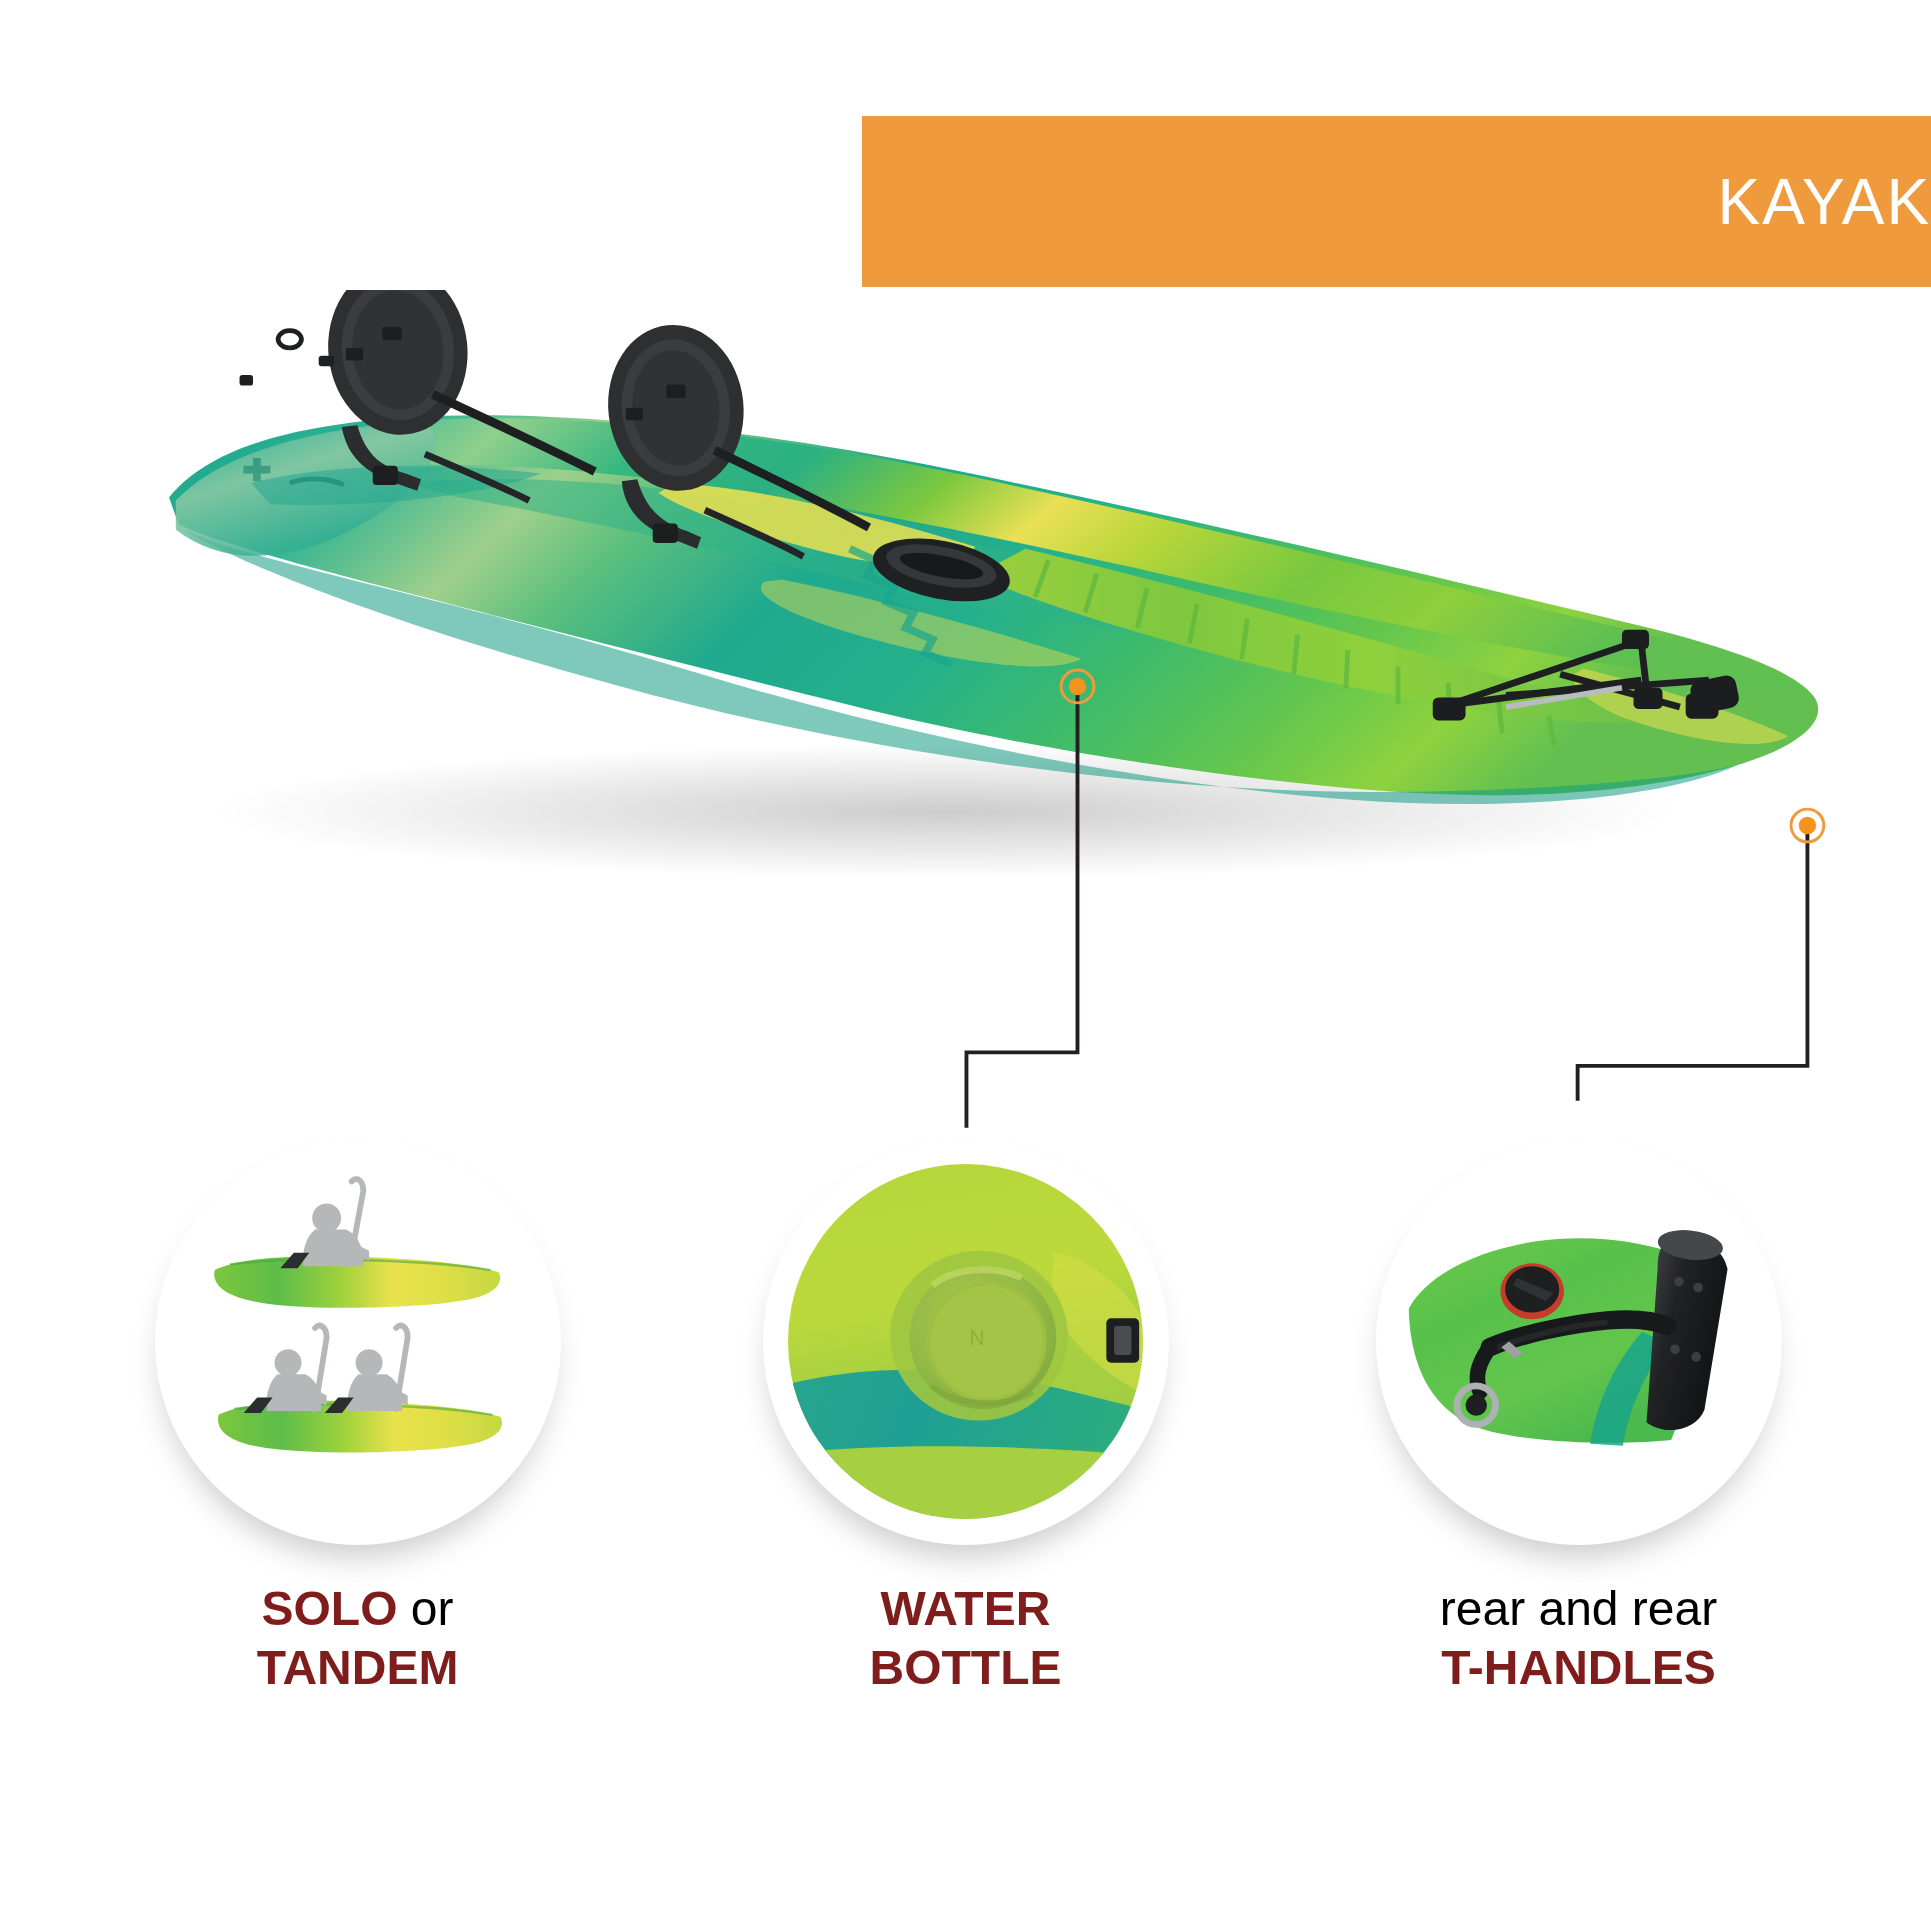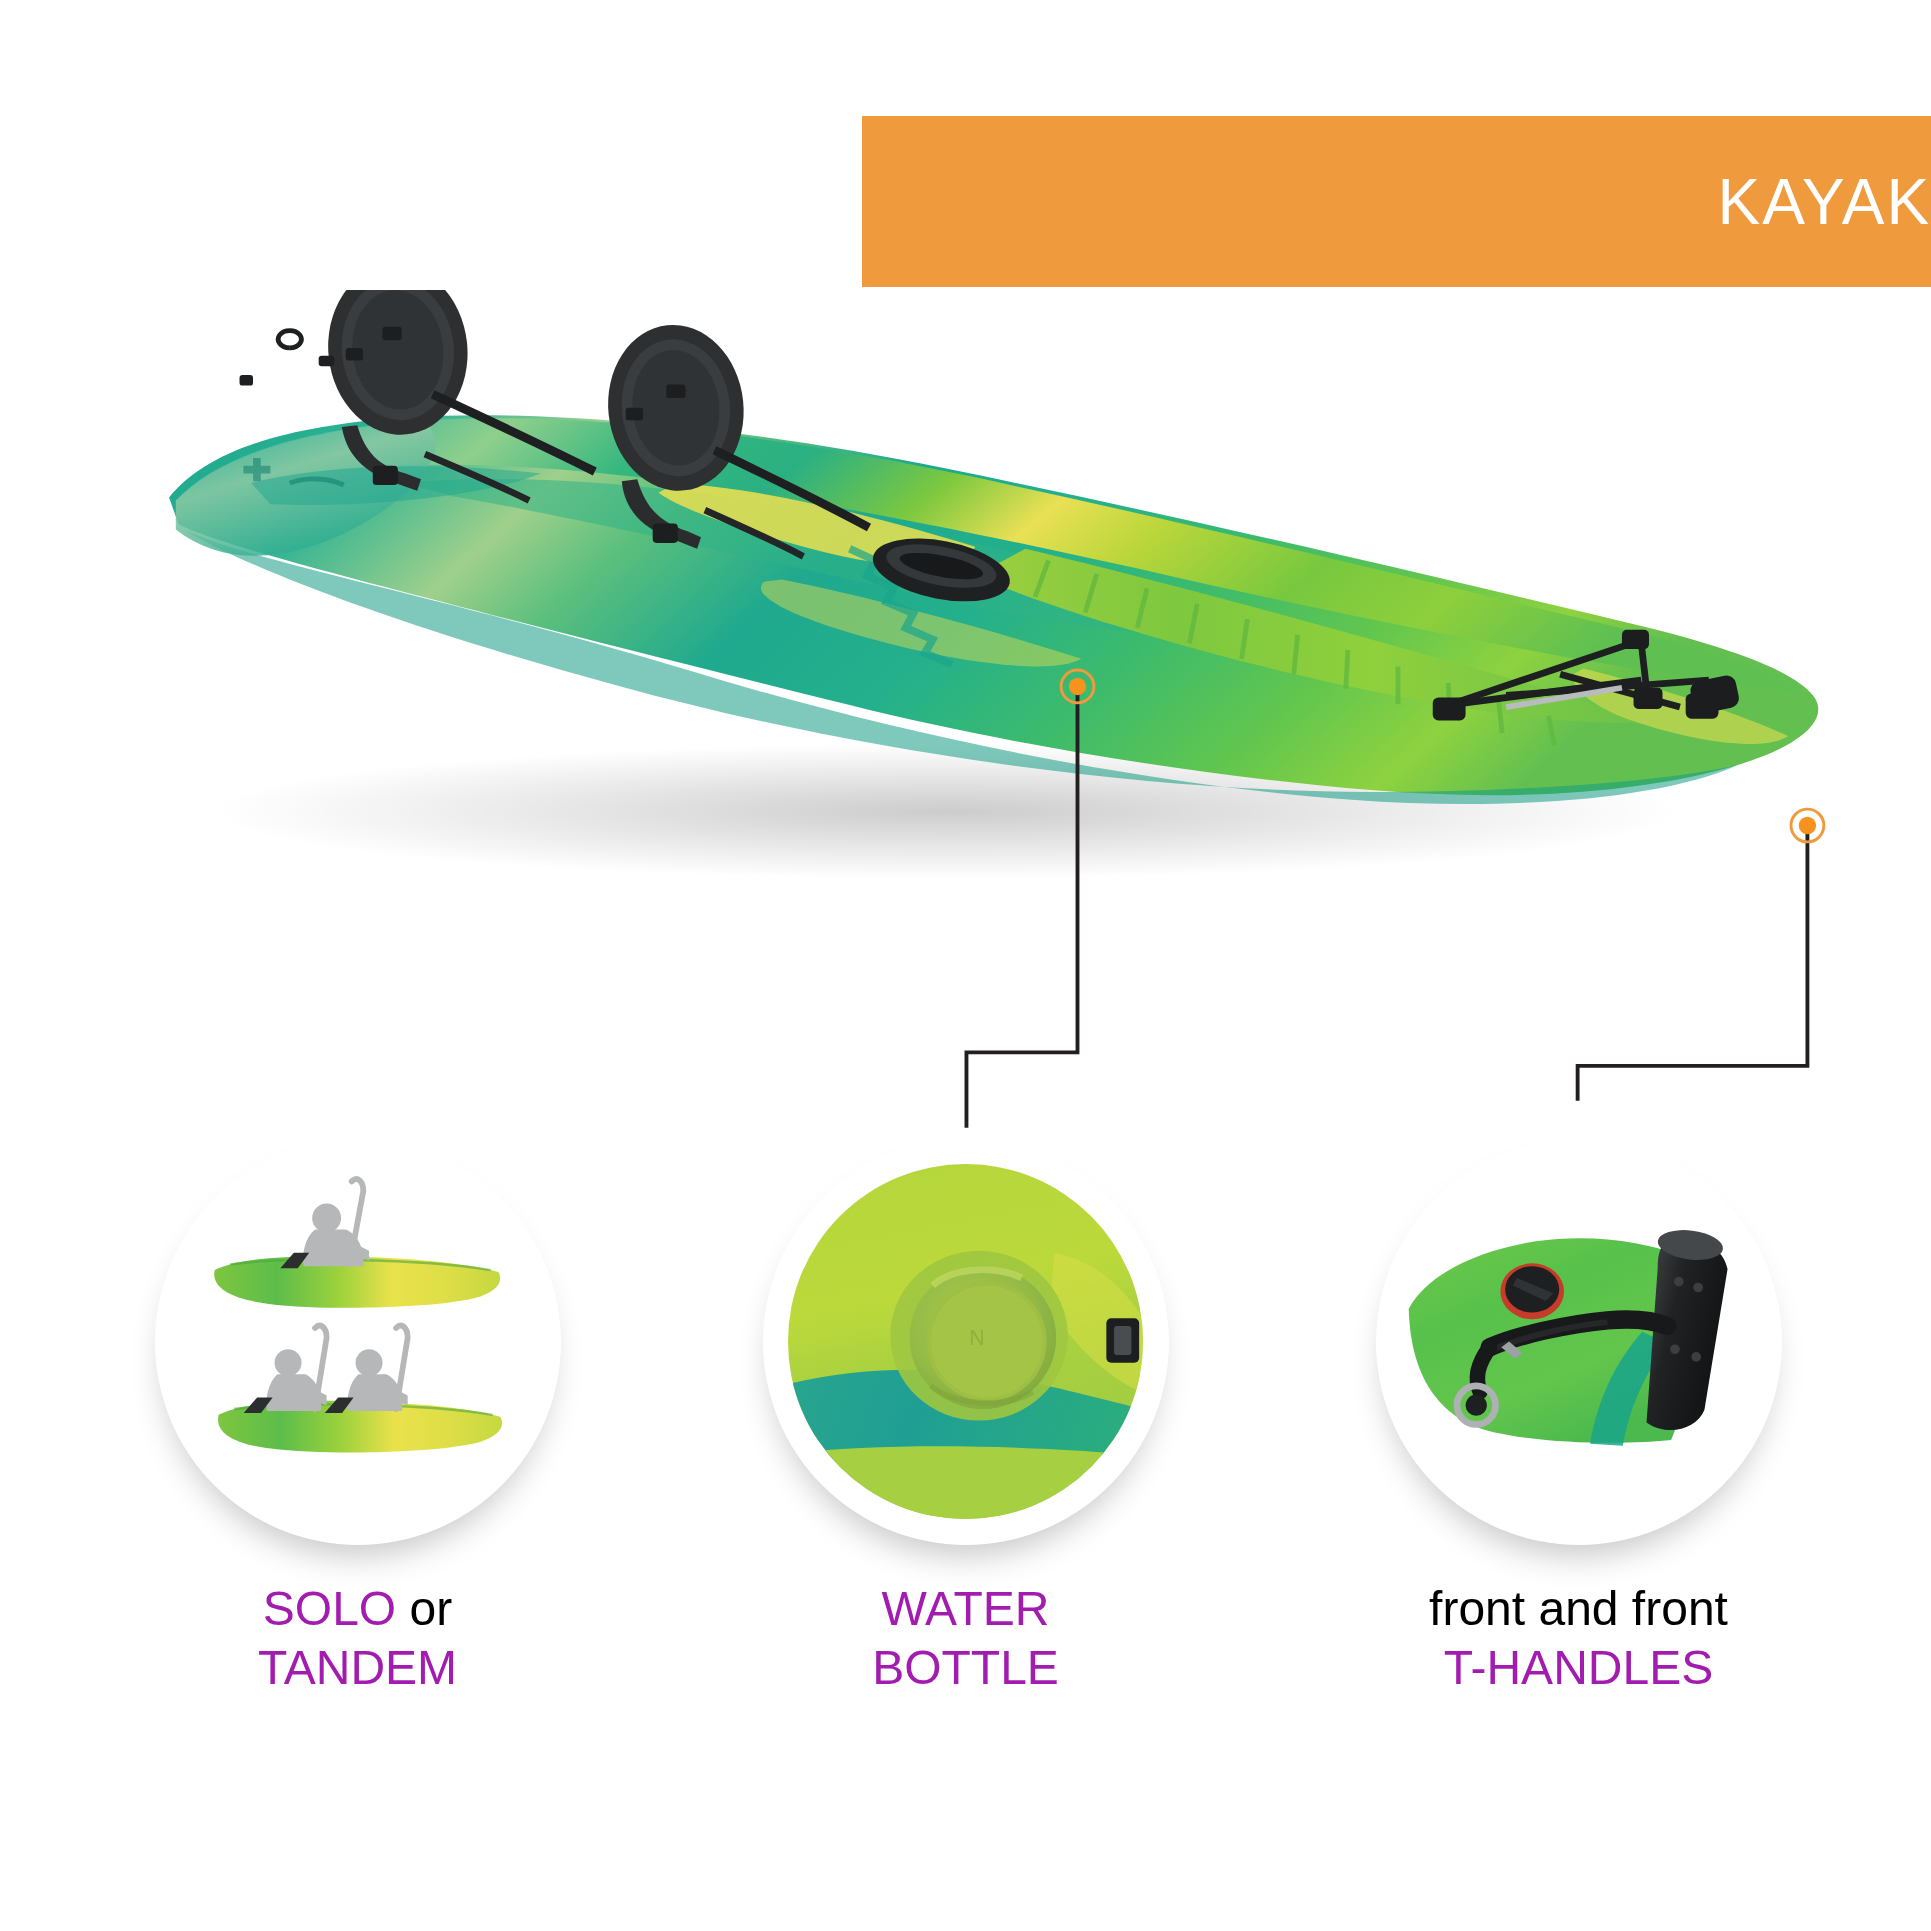--- a/index.html
+++ b/index.html
@@ -59,21 +59,21 @@
   .circle-inner{
     position:absolute;left:25px;top:25px;width:355px;height:355px;border-radius:50%;
     overflow:hidden;background:#ffffff;
   }
   .circle-inner svg{display:block;width:355px;height:355px;}
 
   .caption{
     margin-top:35px;text-align:center;line-height:1.22;
     font-size:48px;
   }
-  .caption .orange{color:#a21caf;font-weight:normal;}
+  .caption .orange{color:#7f1d1d;font-weight:bold;}
   .caption .grey{color:#000000;font-weight:normal;}
   .cap-line{display:block;white-space:nowrap;}
 </style>
 </head>
 <body>
 
 <div class="page">
 
   <div class="banner">
     <div class="banner-title">
@@ -451,20 +451,20 @@
                 <circle cx="78" cy="250" r="20" fill="none" stroke="#aeb1b3" stroke-width="7"></circle>
                 <circle cx="78" cy="250" r="11" fill="#1d1f21"></circle>
               </g>
 
               <path d="M112,184 L126,196 L118,202 L104,190 Z" fill="#9ea1a3"></path>
             </svg>
           </div>
         </div>
       </div>
       <div class="caption">
-        <span class="cap-line"><span class="grey">front and front</span></span>
+        <span class="cap-line"><span class="grey">rear and rear</span></span>
         <span class="cap-line"><span class="orange">T-HANDLES</span></span>
       </div>
     </div>
 
   </div>
 </div>
 
 
 </body></html>

